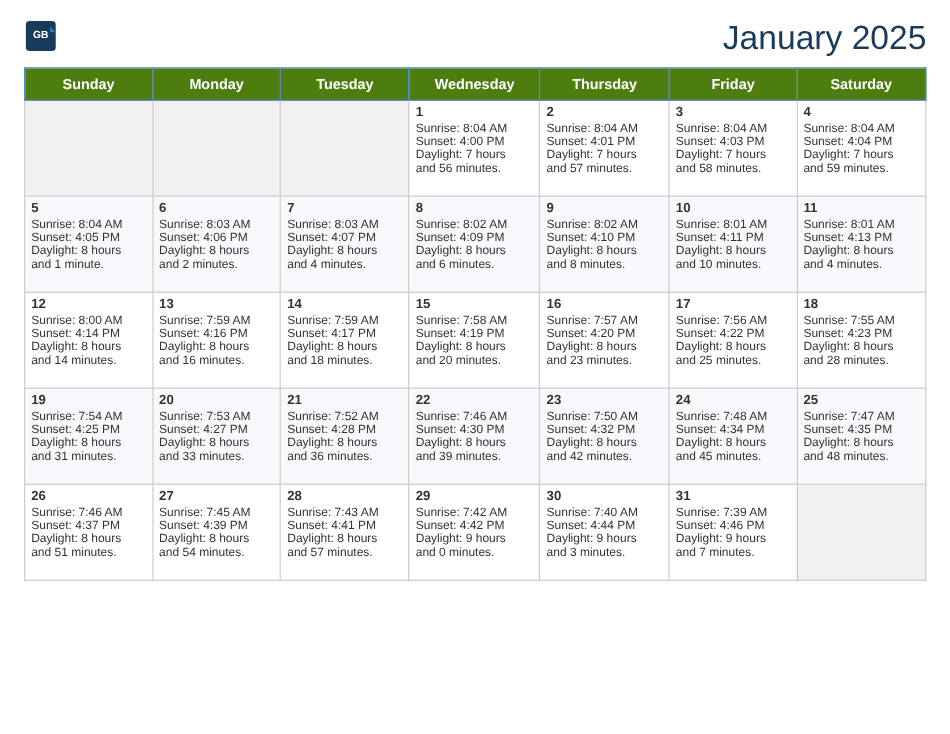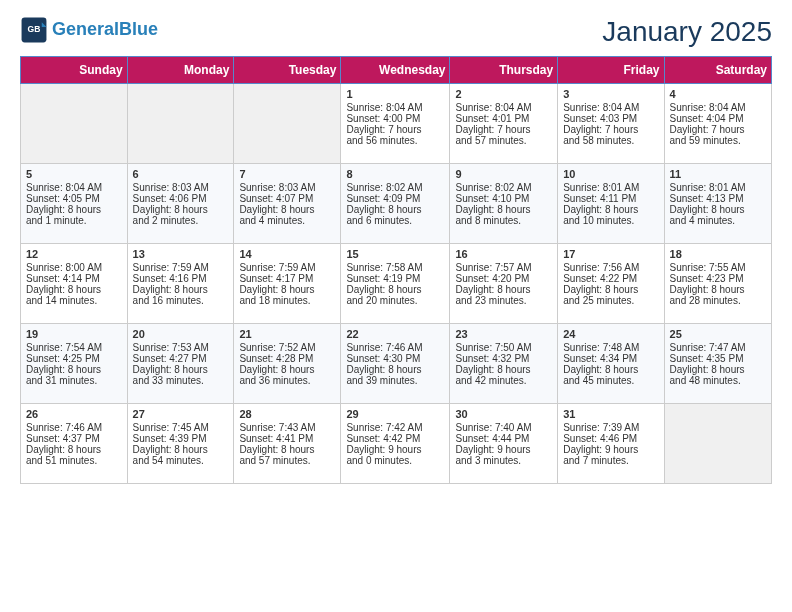--- a/index.html
+++ b/index.html
@@ -50,26 +50,26 @@
       font-size: 14px;
       color: #444;
       margin-top: 2px;
     }
     .calendar {
       width: 100%;
       border-collapse: collapse;
       border: 1px solid #ccc;
     }
     .calendar th {
-      background-color: #be185d;
+      background-color: #4d7c0f;
       color: #fff;
       font-size: 12px;
       font-weight: bold;
       padding: 6px 4px;
-      text-align: right;
+      text-align: center;
       border: 1px solid #5588cc;
     }
     .calendar td {
       border: 1px solid #ccc;
       vertical-align: top;
       padding: 4px 5px;
       font-size: 10px;
       color: #333;
       width: 113px;
       height: 80px;
@@ -92,23 +92,20 @@
 <body>
 
 <div class="page">
   <div class="header">
     <div class="logo">
       <svg class="logo-icon" viewBox="0 0 36 36">
         <rect x="2" y="2" width="32" height="32" rx="4" fill="#1a3a5c"></rect>
         <text x="18" y="20" text-anchor="middle" font-size="11" font-weight="bold" fill="white" font-family="Arial">GB</text>
         <polygon points="28,8 34,14 28,14" fill="#2980b9"></polygon>
       </svg>
-      <div class="logo-text">
-        <span>General</span><span style="color:#2980b9">Blue</span>
-      </div>
     </div>
     <div class="title-area">
       <div class="month-title">January 2025</div>
     </div>
   </div>
 
   <table class="calendar">
     <thead>
       <tr>
         <th>Sunday</th>

